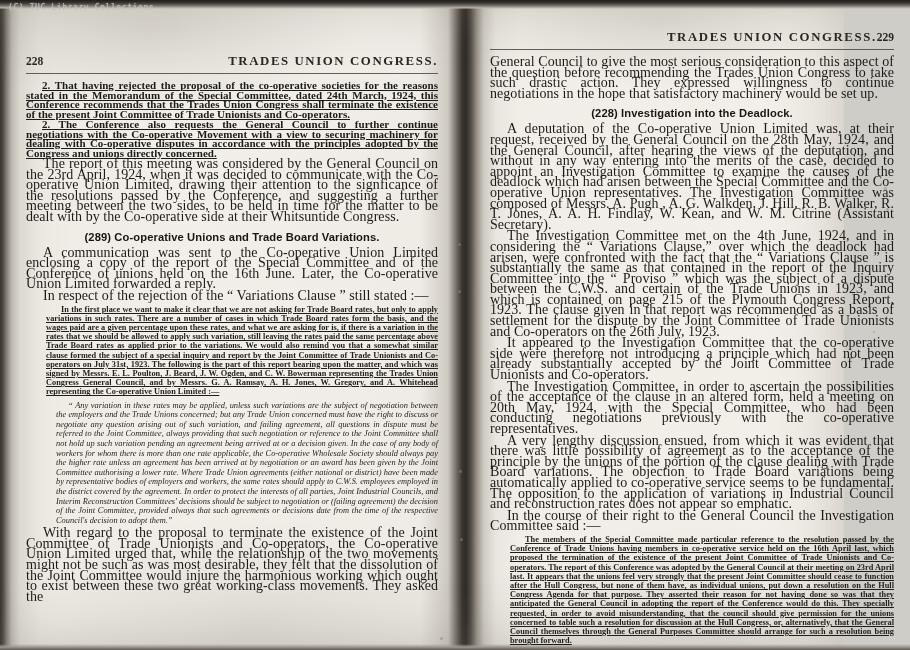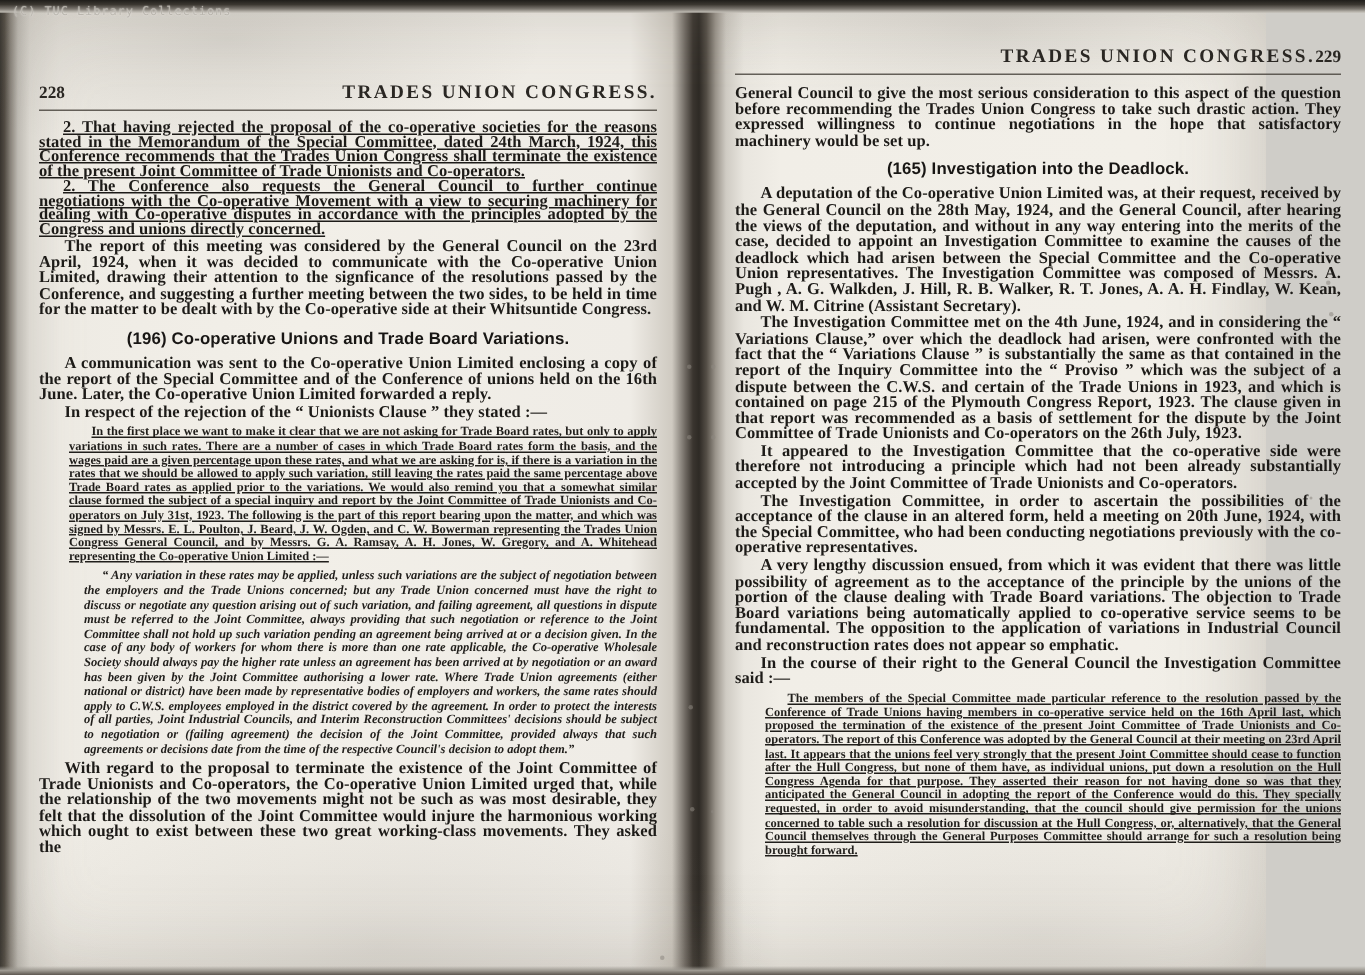--- a/index.html
+++ b/index.html
@@ -54,41 +54,41 @@
   .runhead.right .folio{order:2;}
   .runhead.right .title{order:1;}
   .rule{
     border:0;border-top:1.1px solid #4b463f;margin:4px 0 7px 0;
     opacity:.85;
   }
 
   p{margin:0 0 0 0;color:#211f1c;}
 
   .body-p{
-    font-size:11px;line-height:10.6px;text-align:justify;
+    font-size:14px;line-height:10.6px;text-align:justify;
     text-indent:17px;margin-bottom:1px;
-    font-weight:bold;letter-spacing:.05px;
+    font-weight:normal;letter-spacing:.05px;
     color:#1d1b18;
   }
   .body-p.noind{text-indent:0;}
 
   .numbered{
     font-size:11px;line-height:9.5px;text-align:justify;
     text-indent:16px;font-weight:bold;letter-spacing:.02px;
     margin-bottom:1px;color:#1d1b18;text-decoration:underline;
   }
 
   .quote{
     font-size:8.3px;line-height:9.2px;text-align:justify;
     text-indent:15px;margin:3px 0 2px 20px;
     font-weight:bold;letter-spacing:.01px;color:#201e1b;text-decoration:underline;
   }
   .quote.small{margin-left:20px;}
   .quote-italic{
-    font-style:italic;font-weight:bold;
+    font-style:italic;font-weight:normal;
     font-size:8.4px;line-height:9.6px;
     margin:4px 0 3px 30px;text-indent:12px;
     text-align:justify;color:#201e1b;
   }
 
   .sec-head{
     text-align:center;font-weight:bold;
     font-size:11.2px;line-height:14px;
     margin:7px 0 4px 0;letter-spacing:.1px;color:#181614;
     font-family:"Liberation Sans", sans-serif;
@@ -122,50 +122,50 @@
         <span class="folio">228</span>
         <span class="title">TRADES UNION CONGRESS.</span>
       </div>
       <hr class="rule">
 
       <p class="numbered">2. That having rejected the proposal of the co-operative societies for the reasons stated in the Memorandum of the Special Committee, dated 24th March, 1924, this Conference recommends that the Trades Union Congress shall terminate the existence of the present Joint Committee of Trade Unionists and Co-operators.</p>
       <p class="numbered">2. The Conference also requests the General Council to further continue negotiations with the Co-operative Movement with a view to securing machinery for dealing with Co-operative disputes in accordance with the principles adopted by the Congress and unions directly concerned.</p>
 
       <p class="body-p">The report of this meeting was considered by the General Council on the 23rd April, 1924, when it was decided to communicate with the Co-operative Union Limited, drawing their attention to the signficance of the resolutions passed by the Conference, and suggesting a further meeting between the two sides, to be held in time for the matter to be dealt with by the Co-operative side at their Whitsuntide Congress.</p>
 
-      <h2 class="sec-head">(196) Co-operative Unions and Trade Board Variations.</h2>
+      <h2 class="sec-head">(289) Co-operative Unions and Trade Board Variations.</h2>
 
       <p class="body-p">A communication was sent to the Co-operative Union Limited enclosing a copy of the report of the Special Committee and of the Conference of unions held on the 16th June. Later, the Co-operative Union Limited forwarded a reply.</p>
-      <p class="body-p">In respect of the rejection of the “ Unionists Clause ” they stated :—</p>
+      <p class="body-p">In respect of the rejection of the “ Variations Clause ” still stated :—</p>
 
       <p class="quote">In the first place we want to make it clear that we are not asking for Trade Board rates, but only to apply variations in such rates. There are a number of cases in which Trade Board rates form the basis, and the wages paid are a given percentage upon these rates, and what we are asking for is, if there is a variation in the rates that we should be allowed to apply such variation, still leaving the rates paid the same percentage above Trade Board rates as applied prior to the variations. We would also remind you that a somewhat similar clause formed the subject of a special inquiry and report by the Joint Committee of Trade Unionists and Co-operators on July 31st, 1923. The following is the part of this report bearing upon the matter, and which was signed by Messrs. E. L. Poulton, J. Beard, J. W. Ogden, and C. W. Bowerman representing the Trades Union Congress General Council, and by Messrs. G. A. Ramsay, A. H. Jones, W. Gregory, and A. Whitehead representing the Co-operative Union Limited :—</p>
 
       <p class="quote-italic">“ Any variation in these rates may be applied, unless such variations are the subject of negotiation between the employers and the Trade Unions concerned; but any Trade Union concerned must have the right to discuss or negotiate any question arising out of such variation, and failing agreement, all questions in dispute must be referred to the Joint Committee, always providing that such negotiation or reference to the Joint Committee shall not hold up such variation pending an agreement being arrived at or a decision given. In the case of any body of workers for whom there is more than one rate applicable, the Co-operative Wholesale Society should always pay the higher rate unless an agreement has been arrived at by negotiation or an award has been given by the Joint Committee authorising a lower rate. Where Trade Union agreements (either national or district) have been made by representative bodies of employers and workers, the same rates should apply to C.W.S. employees employed in the district covered by the agreement. In order to protect the interests of all parties, Joint Industrial Councils, and Interim Reconstruction Committees' decisions should be subject to negotiation or (failing agreement) the decision of the Joint Committee, provided always that such agreements or decisions date from the time of the respective Council's decision to adopt them.”</p>
 
       <p class="body-p">With regard to the proposal to terminate the existence of the Joint Committee of Trade Unionists and Co-operators, the Co-operative Union Limited urged that, while the relationship of the two movements might not be such as was most desirable, they felt that the dissolution of the Joint Committee would injure the harmonious working which ought to exist between these two great working-class movements. They asked the</p>
     </div>
   </div>
 
   <div class="page page-right">
     <div class="col col-right">
 
       <div class="runhead right">
         <span class="title">TRADES UNION CONGRESS.</span>
         <span class="folio">229</span>
       </div>
       <hr class="rule">
 
       <p class="body-p noind">General Council to give the most serious consideration to this aspect of the question before recommending the Trades Union Congress to take such drastic action. They expressed willingness to continue negotiations in the hope that satisfactory machinery would be set up.</p>
 
-      <h2 class="sec-head">(165) Investigation into the Deadlock.</h2>
+      <h2 class="sec-head">(228) Investigation into the Deadlock.</h2>
 
       <p class="body-p">A deputation of the Co-operative Union Limited was, at their request, received by the General Council on the 28th May, 1924, and the General Council, after hearing the views of the deputation, and without in any way entering into the merits of the case, decided to appoint an Investigation Committee to examine the causes of the deadlock which had arisen between the Special Committee and the Co-operative Union representatives. The Investigation Committee was composed of Messrs. A. Pugh , A. G. Walkden, J. Hill, R. B. Walker, R. T. Jones, A. A. H. Findlay, W. Kean, and W. M. Citrine (Assistant Secretary).</p>
       <p class="body-p">The Investigation Committee met on the 4th June, 1924, and in considering the “ Variations Clause,” over which the deadlock had arisen, were confronted with the fact that the “ Variations Clause ” is substantially the same as that contained in the report of the Inquiry Committee into the “ Proviso ” which was the subject of a dispute between the C.W.S. and certain of the Trade Unions in 1923, and which is contained on page 215 of the Plymouth Congress Report, 1923. The clause given in that report was recommended as a basis of settlement for the dispute by the Joint Committee of Trade Unionists and Co-operators on the 26th July, 1923.</p>
       <p class="body-p">It appeared to the Investigation Committee that the co-operative side were therefore not introducing a principle which had not been already substantially accepted by the Joint Committee of Trade Unionists and Co-operators.</p>
-      <p class="body-p">The Investigation Committee, in order to ascertain the possibilities of the acceptance of the clause in an altered form, held a meeting on 20th June, 1924, with the Special Committee, who had been conducting negotiations previously with the co-operative representatives.</p>
+      <p class="body-p">The Investigation Committee, in order to ascertain the possibilities of the acceptance of the clause in an altered form, held a meeting on 20th May, 1924, with the Special Committee, who had been conducting negotiations previously with the co-operative representatives.</p>
       <p class="body-p">A very lengthy discussion ensued, from which it was evident that there was little possibility of agreement as to the acceptance of the principle by the unions of the portion of the clause dealing with Trade Board variations. The objection to Trade Board variations being automatically applied to co-operative service seems to be fundamental. The opposition to the application of variations in Industrial Council and reconstruction rates does not appear so emphatic.</p>
       <p class="body-p">In the course of their right to the General Council the Investigation Committee said :—</p>
 
       <p class="quote small">The members of the Special Committee made particular reference to the resolution passed by the Conference of Trade Unions having members in co-operative service held on the 16th April last, which proposed the termination of the existence of the present Joint Committee of Trade Unionists and Co-operators. The report of this Conference was adopted by the General Council at their meeting on 23rd April last. It appears that the unions feel very strongly that the present Joint Committee should cease to function after the Hull Congress, but none of them have, as individual unions, put down a resolution on the Hull Congress Agenda for that purpose. They asserted their reason for not having done so was that they anticipated the General Council in adopting the report of the Conference would do this. They specially requested, in order to avoid misunderstanding, that the council should give permission for the unions concerned to table such a resolution for discussion at the Hull Congress, or, alternatively, that the General Council themselves through the General Purposes Committee should arrange for such a resolution being brought forward.</p>
     </div>
   </div>
 
   <div class="speck" style="left:458px;top:243px;width:3px;height:3px;"></div>
   <div class="speck" style="left:474px;top:243px;width:3px;height:3px;"></div>
   <div class="speck" style="left:458px;top:290px;width:3px;height:3px;"></div>

